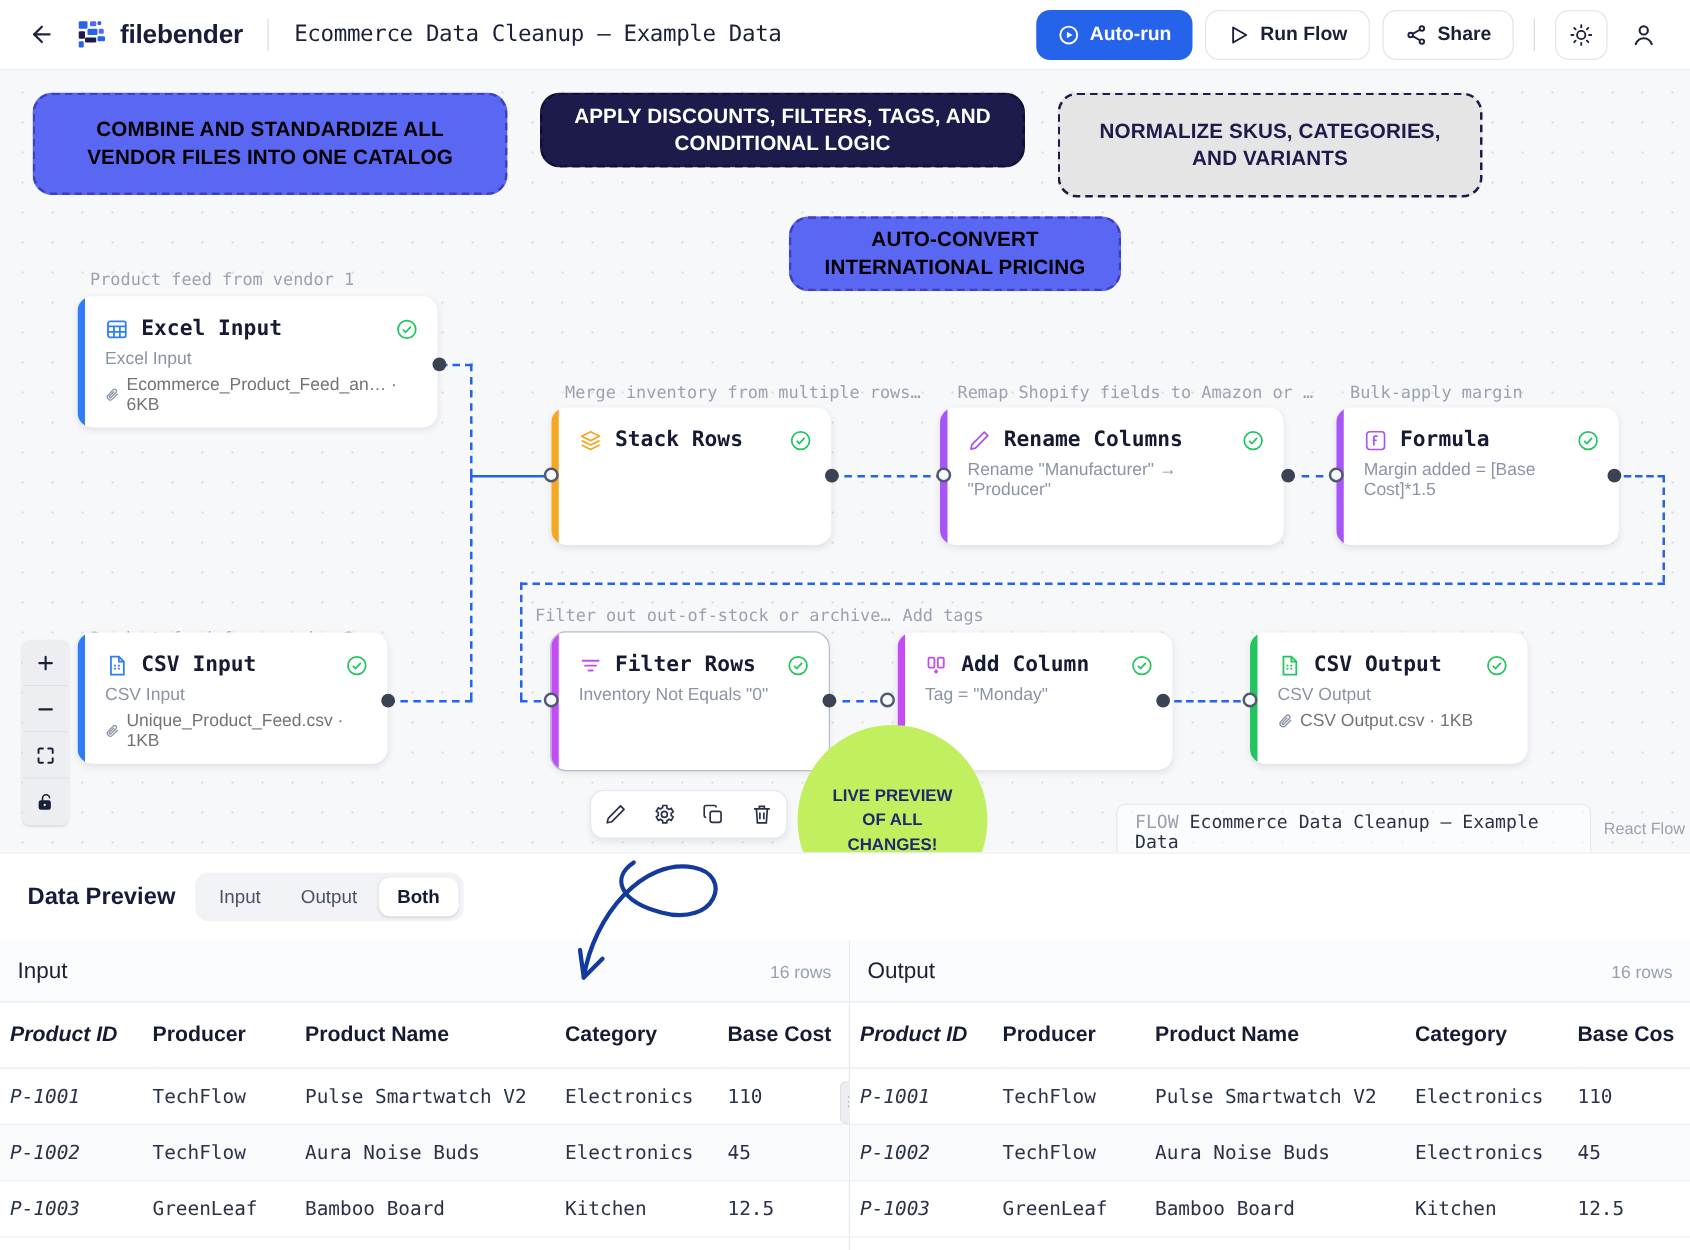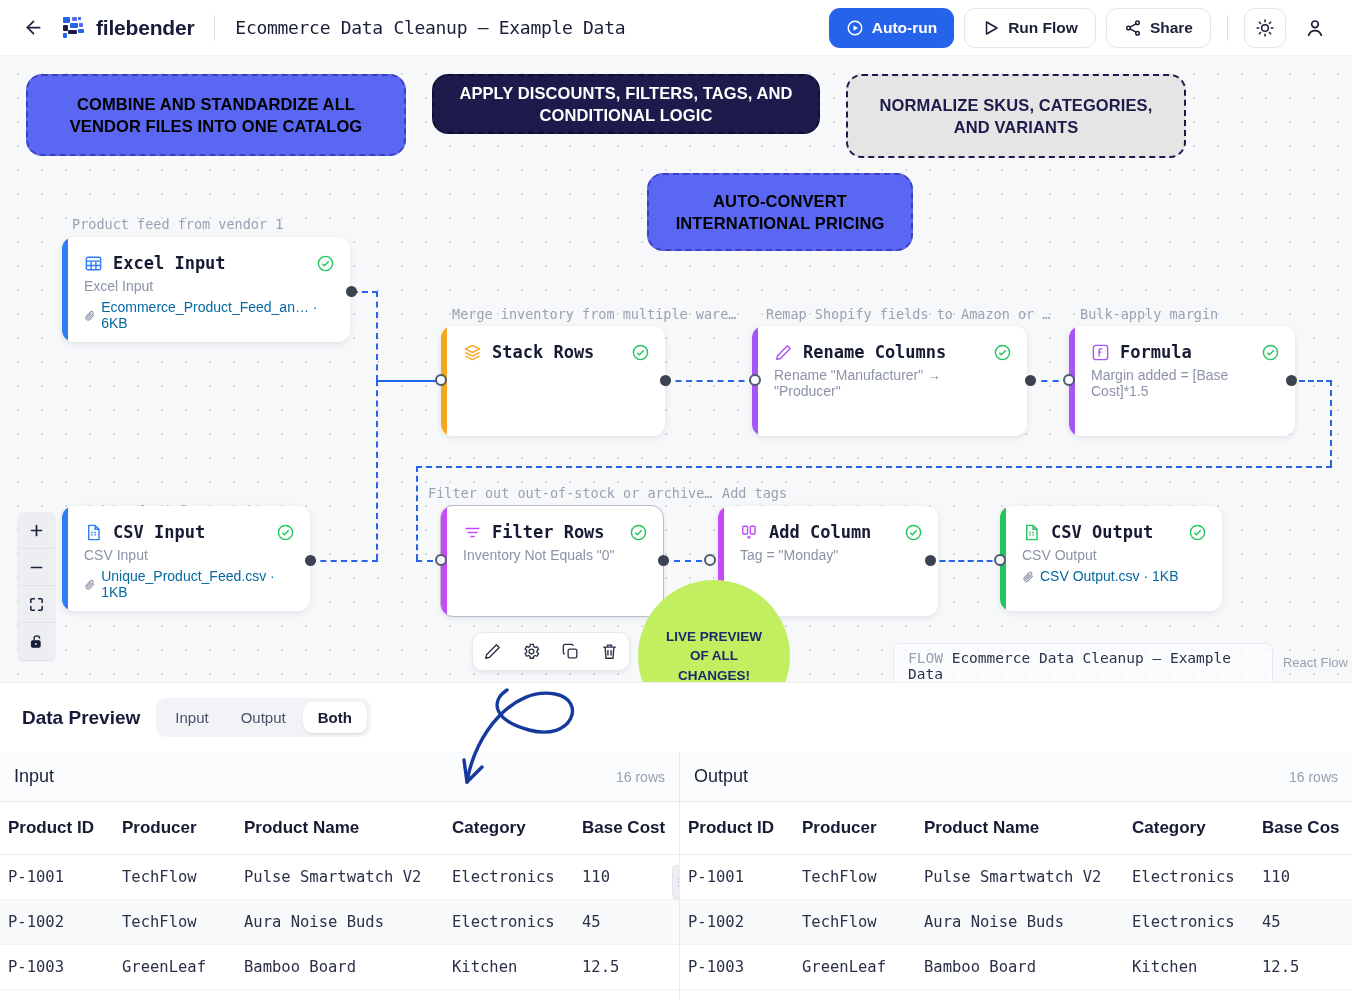--- a/index.html
+++ b/index.html
@@ -60,21 +60,21 @@
 
   
   .node { position:absolute; background:#fff; border-radius:12px; overflow:hidden;
     box-shadow:0 2px 6px rgba(25,30,60,.10); z-index:10; }
   .node .accent { position:absolute; left:0; top:0; bottom:0; width:6px; border-radius:12px 0 0 12px; }
   .node-inner { padding:16px 18px 16px 22px; height:100%; }
   .node-title { display:flex; align-items:center; gap:10px; font-family:"DejaVu Sans Mono", monospace;
     font-size:17px; font-weight:700; color:#161b33; }
   .node-check { position:absolute; right:16px; top:18px; width:17px; height:17px; }
   .node-sub { font-size:14px; color:#8b93a7; margin-top:5px; }
-  .node-file { font-size:14px; color:#0369a1; margin-top:5px; display:flex; align-items:center; gap:5px; }
+  .node-file { font-size:14px; color:#737373; margin-top:5px; display:flex; align-items:center; gap:5px; }
   .node-label { position:absolute; font-family:"DejaVu Sans Mono", monospace; font-size:13.5px;
     color:#9aa1b1; z-index:9; white-space:nowrap; }
 
   .port { position:absolute; width:11px; height:11px; border-radius:50%; background:#3b4252; z-index:14; }
   .port.hollow { background:#f7f8fa; border:2px solid #505a70; width:12px; height:12px; }
   .edge { position:absolute; z-index:5; }
   .eh { border-top:2.5px dashed #2563eb; height:0; }
   .ev { border-left:2.5px dashed #2563eb; width:0; }
   .eh-solid { border-top:2.5px solid #2563eb; height:0; }
 
@@ -120,21 +120,21 @@
   .panel-head { height:50px; display:flex; align-items:center; padding:0 14px; background:#fbfcfd;
     border-bottom:1px solid #e8ebf0; }
   .panel-head .nm { font-size:18px; color:#1b2039; }
   .panel-head .rows { margin-left:auto; font-size:14px; color:#97a0b3; }
   table { border-collapse:collapse; width:100%; table-layout:fixed; }
   th { text-align:left; font-size:17px; font-weight:700; color:#161b33; padding:16px 8px 16px 0;
     border-bottom:1px solid #e8ebf0; white-space:nowrap; }
   td { font-family:"DejaVu Sans Mono", monospace; font-size:15.5px; color:#2b3148;
     padding:13px 8px 13px 0; border-bottom:1px solid #eef0f4; white-space:nowrap; }
   tr.alt td { background:#f8fafb; }
-  .c0 { width:122px; padding-left:8px !important; }
+  .c0 { width:122px; padding-left:8px !important;font-style:italic; }
   .c1 { width:122px; }
   .c2 { width:208px; }
   .c3 { width:130px; }
   .c4 { width:110px; }
   .drag-handle { position:absolute; left:672px; top:113px; width:14px; height:34px; background:#eceef2;
     border:1px solid #e0e3ea; border-radius:4px; display:flex; align-items:center; justify-content:center;
     color:#8b93a7; font-size:11px; z-index:5; cursor:col-resize; line-height:.6; letter-spacing:0;}
 </style>
 </head>
 <body>
@@ -272,21 +272,21 @@
           <span>Unique_Product_Feed.csv · 1KB</span>
         </div>
       </div>
       <svg class="node-check" viewBox="0 0 24 24" fill="none" stroke="#22c55e" stroke-width="2">
         <circle cx="12" cy="12" r="10"></circle>
           <path d="M7.5 12.3l3 3 6-6.5"></path>
       </svg>
     </div>
     <div class="port" style="left:305px; top:499px;"></div>
 
-    <div class="node-label" style="left:452px; top:250px;">Merge inventory from multiple ware…</div>
+    <div class="node-label" style="left:452px; top:250px;">Merge inventory from multiple rows…</div>
     <div class="node" style="left:441px; top:270px; width:224px; height:110px;">
       <div class="accent" style="background:#f5a623;"></div>
       <div class="node-inner">
         <div class="node-title">
           <svg width="19" height="19" viewBox="0 0 24 24" fill="none" stroke="#f5a623" stroke-width="1.8" stroke-linejoin="round">
             <path d="M12 3l9 4.5-9 4.5-9-4.5z"></path>
               <path d="M3 12l9 4.5 9-4.5"></path>
               <path d="M3 16.5L12 21l9-4.5"></path>
           </svg>
           <span>Stack Rows</span>
@@ -466,21 +466,21 @@
       </div>
 
     </div>
 
     <div class="react-flow-wm">React Flow</div>
   </div>
 
   <div class="callout co-blue" style="left:26px; top:74px; width:380px; height:82px;">COMBINE AND STANDARDIZE ALL VENDOR FILES INTO ONE CATALOG</div>
   <div class="callout co-navy" style="left:432px; top:74px; width:388px; height:60px;">APPLY DISCOUNTS, FILTERS, TAGS, AND CONDITIONAL LOGIC</div>
   <div class="callout co-lime" style="left:846px; top:74px; width:340px; height:84px;">NORMALIZE SKUS, CATEGORIES, AND VARIANTS</div>
-  <div class="callout co-blue" style="left:647px; top:173px; width:266px; height:78px;">AUTO-CONVERT INTERNATIONAL PRICING</div>
+  <div class="callout co-blue" style="left:631px; top:173px; width:266px; height:60px;">AUTO-CONVERT INTERNATIONAL PRICING</div>
 
   <div class="live-badge">
     <span>LIVE PREVIEW</span>
     <span>OF ALL</span>
     <span>CHANGES!</span>
   </div>
 
   <svg class="doodle" width="150" height="130" viewBox="0 0 150 130" fill="none">
     <path d="M12 110 C 20 60, 60 14, 100 22 C 132 28, 118 70, 74 58 C 40 49, 34 30, 52 18" stroke="#153a9e" stroke-width="3.4" fill="none" stroke-linecap="round"></path>
     <path d="M12 110 L 9 88 M12 110 L 27 95" stroke="#153a9e" stroke-width="3.4" stroke-linecap="round"></path>

